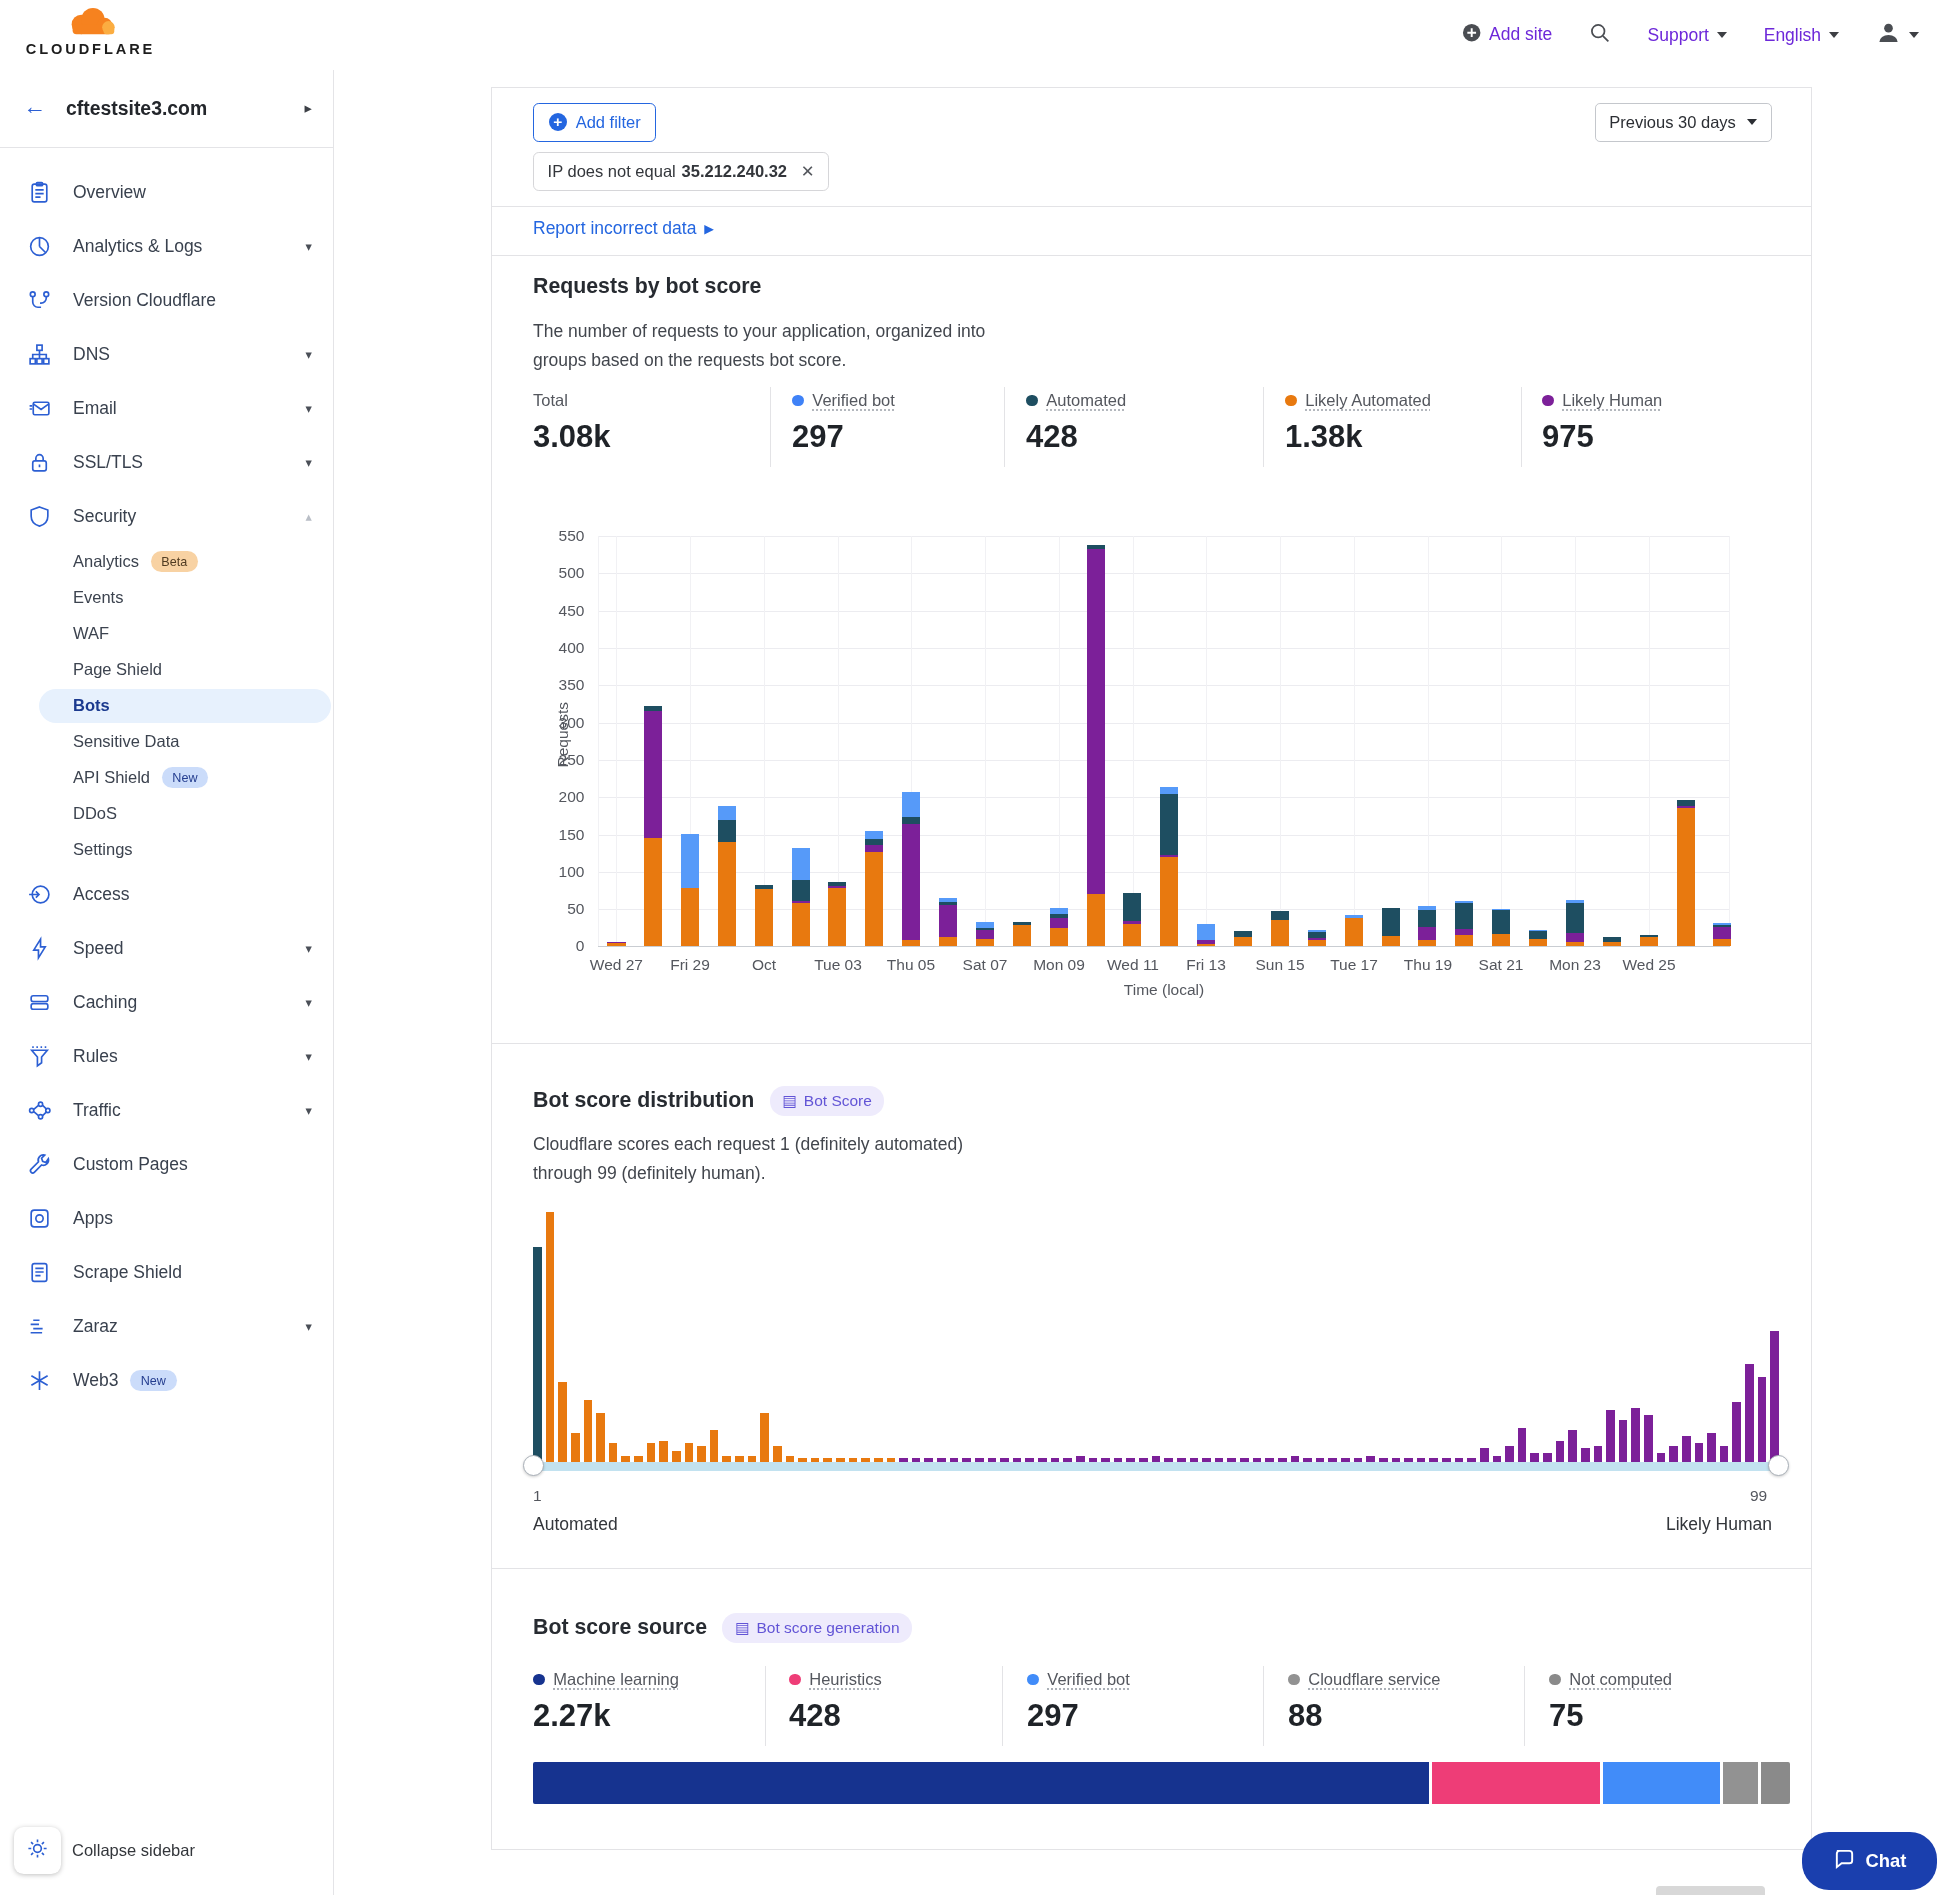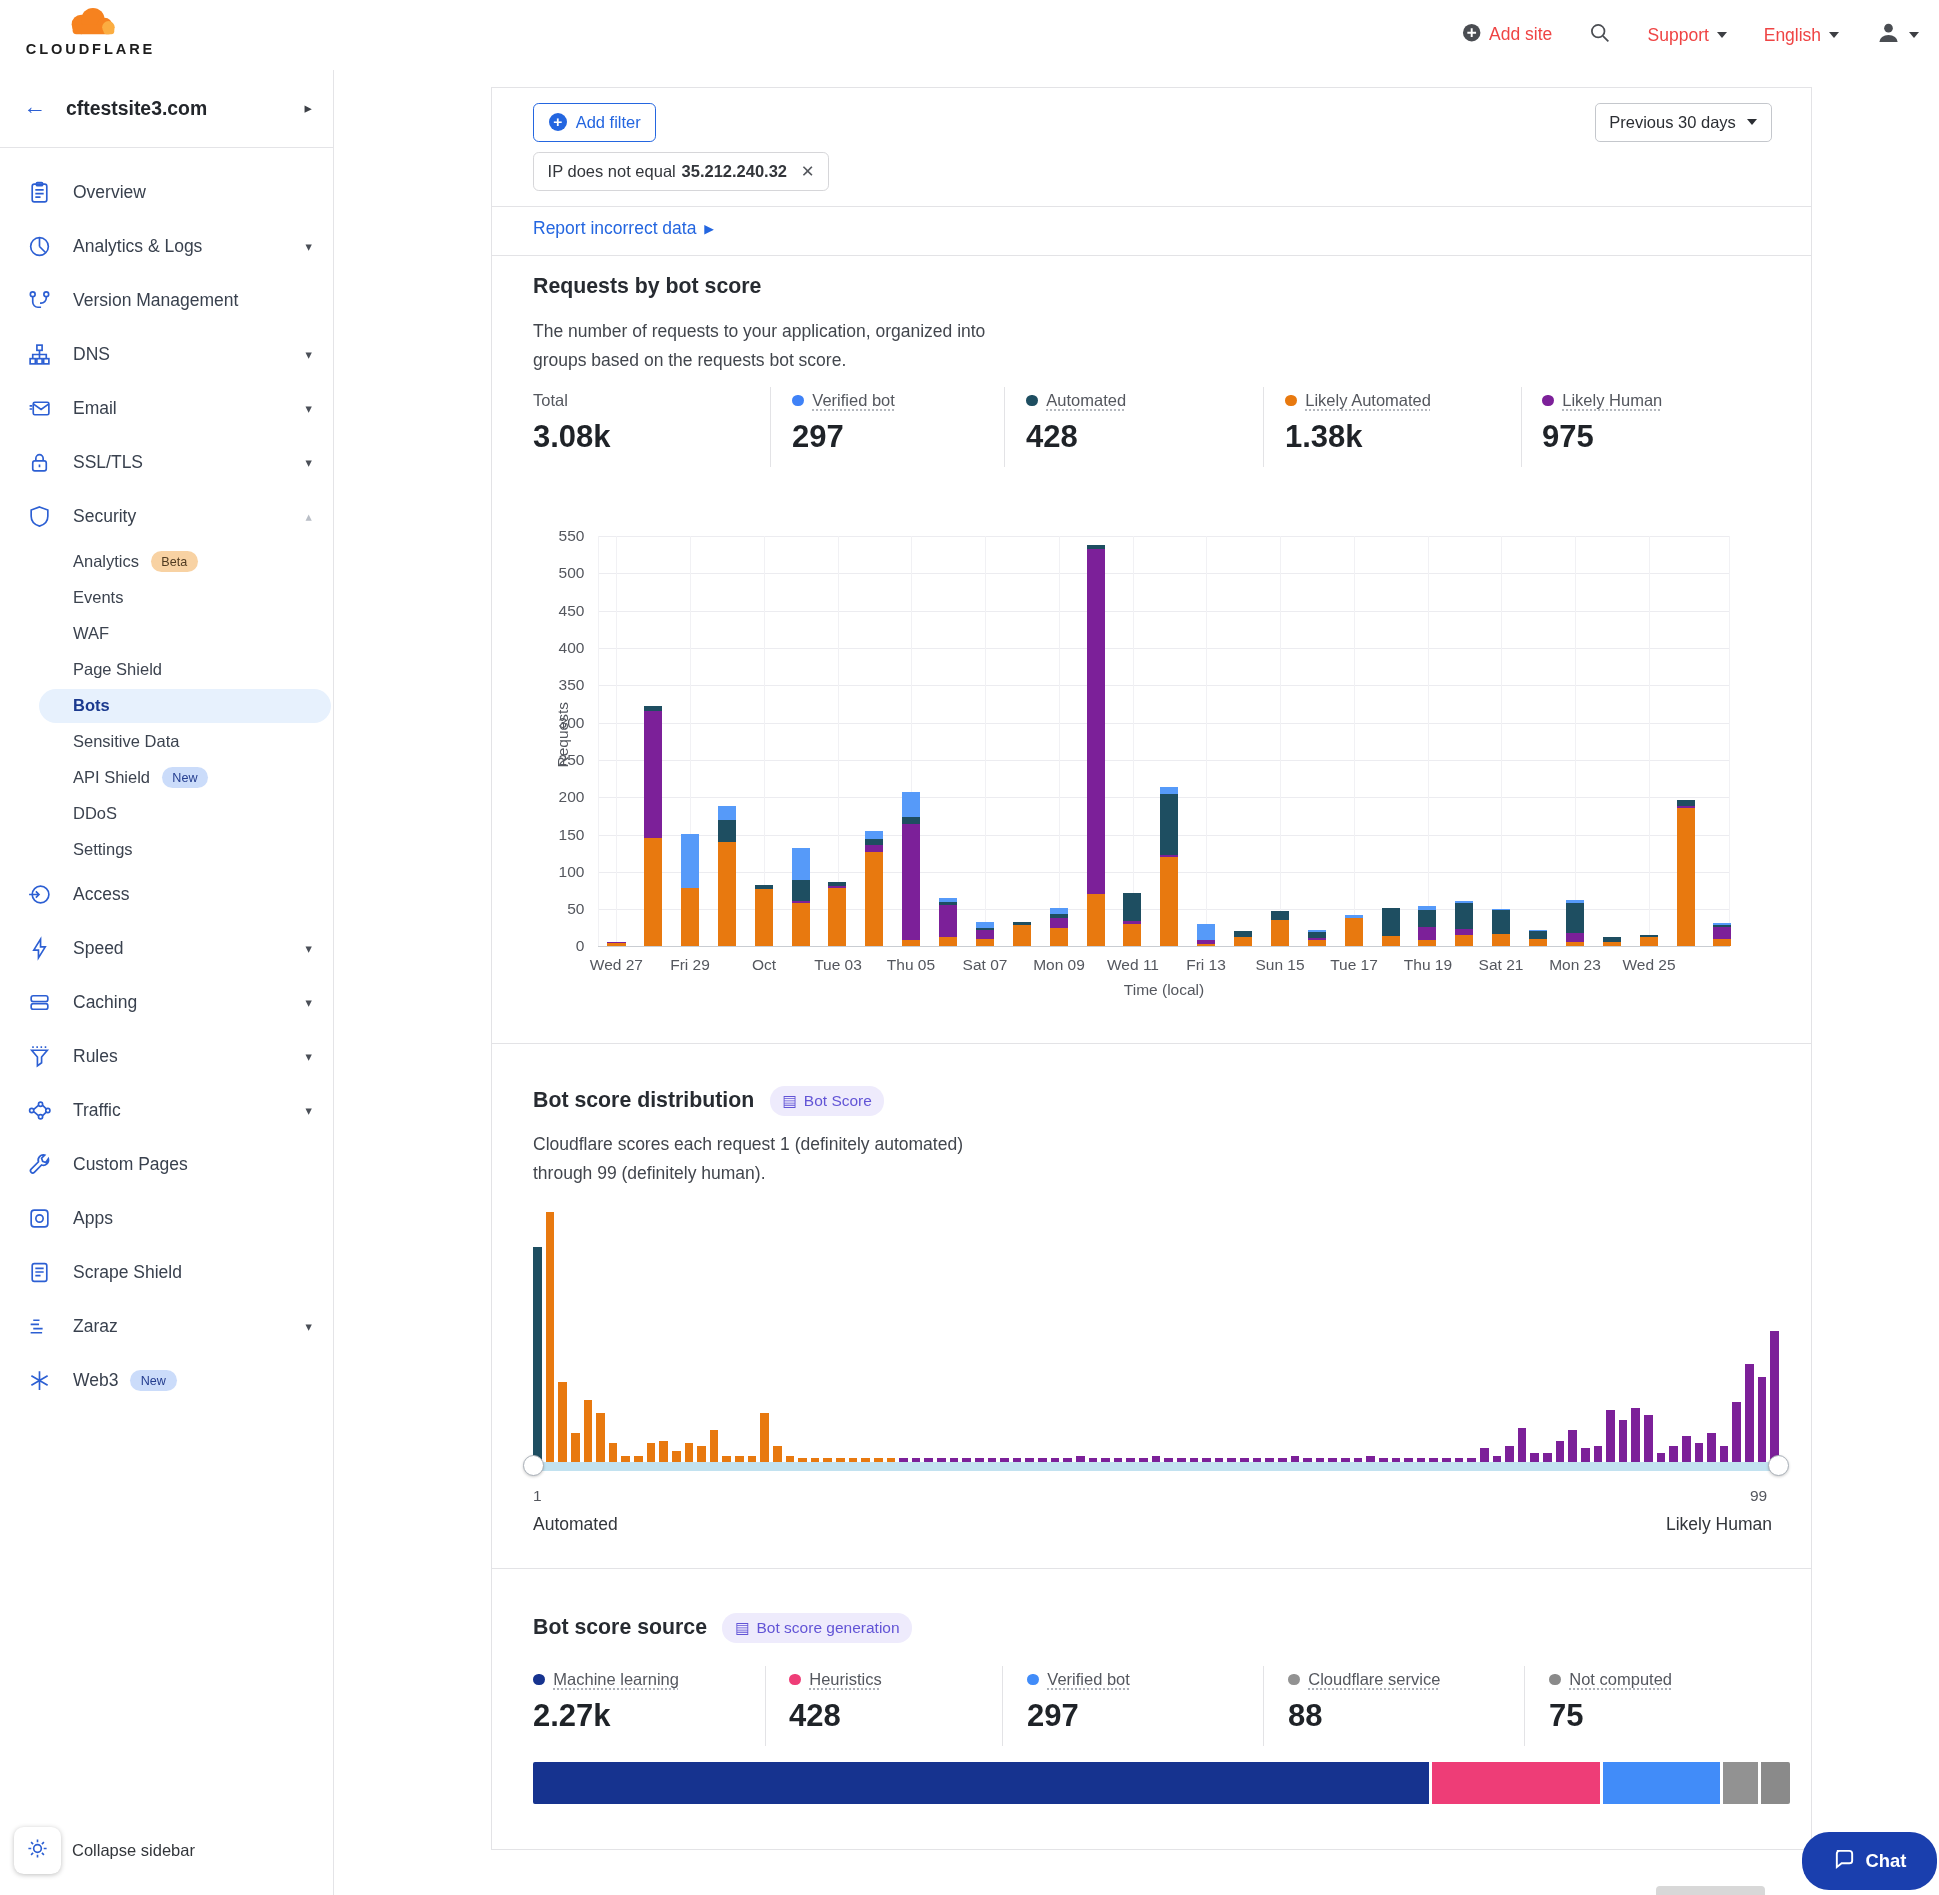--- a/index.html
+++ b/index.html
@@ -4,21 +4,21 @@
 <style>
   * { margin:0; padding:0; box-sizing:border-box; }
   html,body { width:1940px; height:1895px; overflow:hidden; background:#fff;
     font-family:"Liberation Sans", sans-serif; color:#2f3338; }
   .abs { position:absolute; }
 
   
   #header { position:absolute; left:0; top:0; width:1940px; height:70px; background:#fff; z-index:5; }
   #logo { position:absolute; left:17.5px; top:5.8px; width:146px; text-align:center; }
   #logo .brand-text { font-size:14.6px; font-weight:700; letter-spacing:2.9px; color:#1d1d1d; margin-top:-1.9px; }
-  #header-right { position:absolute; right:21.3px; top:0; height:70px; display:flex; align-items:center; gap:37px; font-size:17.5px; color:#ef4444; }
+  #header-right { position:absolute; right:21.3px; top:0; height:70px; display:flex; align-items:center; gap:37px; font-size:17.5px; color:#6d28d9; }
   .hitem { display:flex; align-items:center; gap:7.8px; cursor:pointer; }
   .caret-down { width:0; height:0; border-left:5.8px solid transparent; border-right:5.8px solid transparent; border-top:6.8px solid #3d3f44; display:inline-block; }
 
   
   #sidebar { position:absolute; left:0; top:70px; width:334px; height:1825px; background:#fff; border-right:1px solid #e4e4e7; }
   #domain-row { position:absolute; left:0; top:0; width:100%; height:78px; border-bottom:1px solid #e4e4e7; }
   #back-arrow { position:absolute; left:23px; top:23px; font-size:23px; color:#2c5fd3; cursor:pointer; }
   #domain-name { position:absolute; left:66px; top:27px; font-size:19.4px; font-weight:700; color:#23262b; }
   #domain-chev { position:absolute; right:21.3px; top:29px; font-size:14.6px; color:#3c4046; }
   #sidebar-nav { position:absolute; left:0; top:78px; width:100%; padding-top:17.5px; }
@@ -192,21 +192,21 @@
       </div>
       <div class="nav-item">
         <span class="nav-icon">
           <svg viewBox="0 0 24 24" fill="none" stroke="currentColor" stroke-width="1.6">
             <circle cx="5.5" cy="6" r="2.3"></circle>
             <circle cx="18.5" cy="6" r="2.3"></circle>
             <path d="M5.5 8.5v5a5 5 0 0 0 5 5h3M18.5 8.5v1a5 5 0 0 1-5 5h-1"></path>
           </svg>
         </span>
         <span class="nav-badge-wrap">
-          <span class="nav-label">Version Management</span>
+          <span class="nav-label">Version Cloudflare</span>
         </span>
       </div>
       <div class="nav-item">
         <span class="nav-icon">
           <svg viewBox="0 0 24 24" fill="none" stroke="currentColor" stroke-width="1.6">
             <rect x="9.5" y="3" width="5" height="5"></rect>
             <rect x="3" y="16" width="5" height="5"></rect>
             <rect x="9.5" y="16" width="5" height="5"></rect>
             <rect x="16" y="16" width="5" height="5"></rect>
             <path d="M12 8v4M12 12H5.5v4M12 12v4M12 12h6.5v4"></path>

